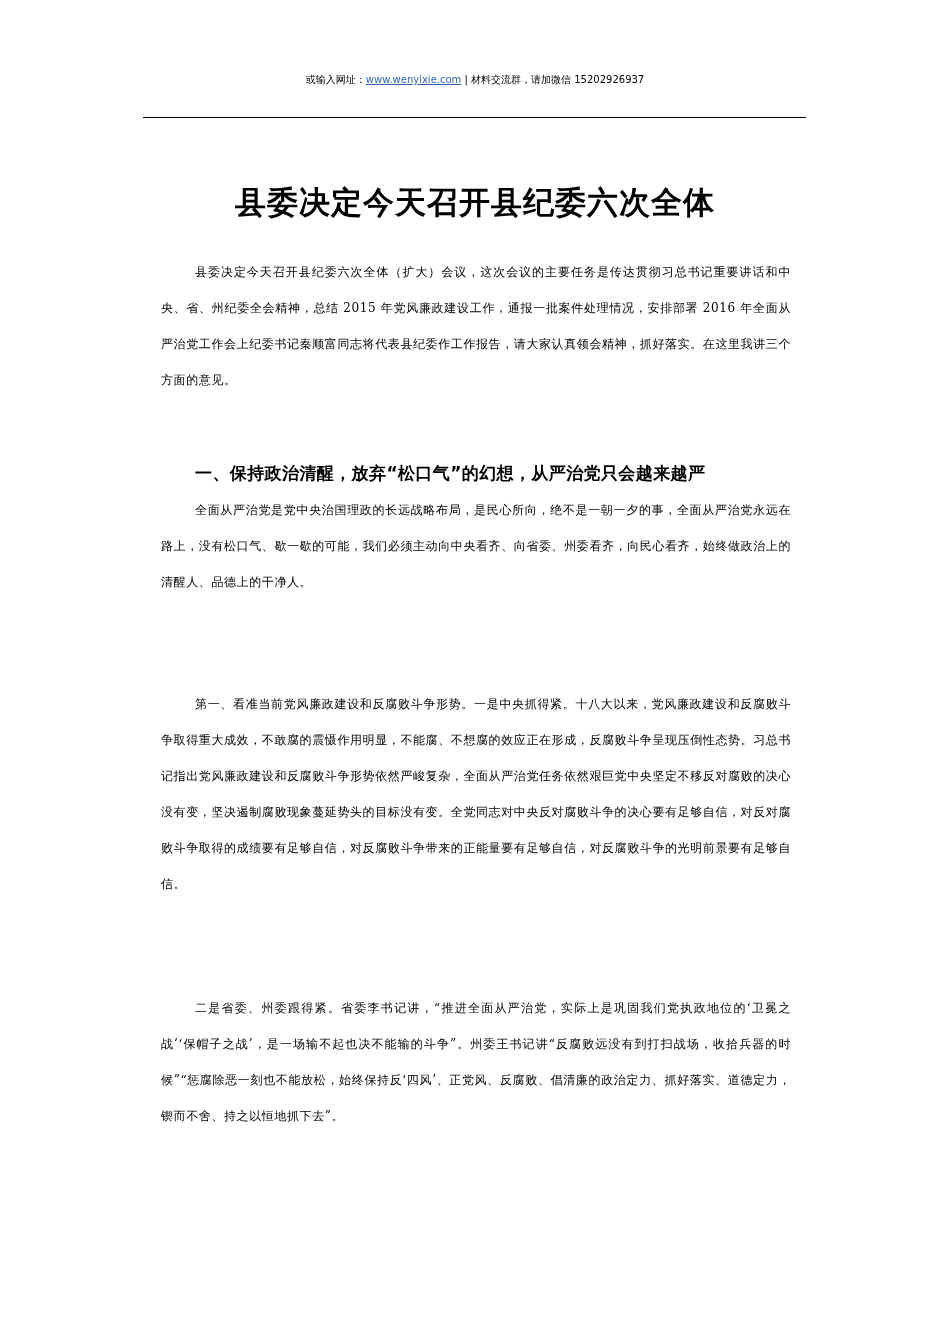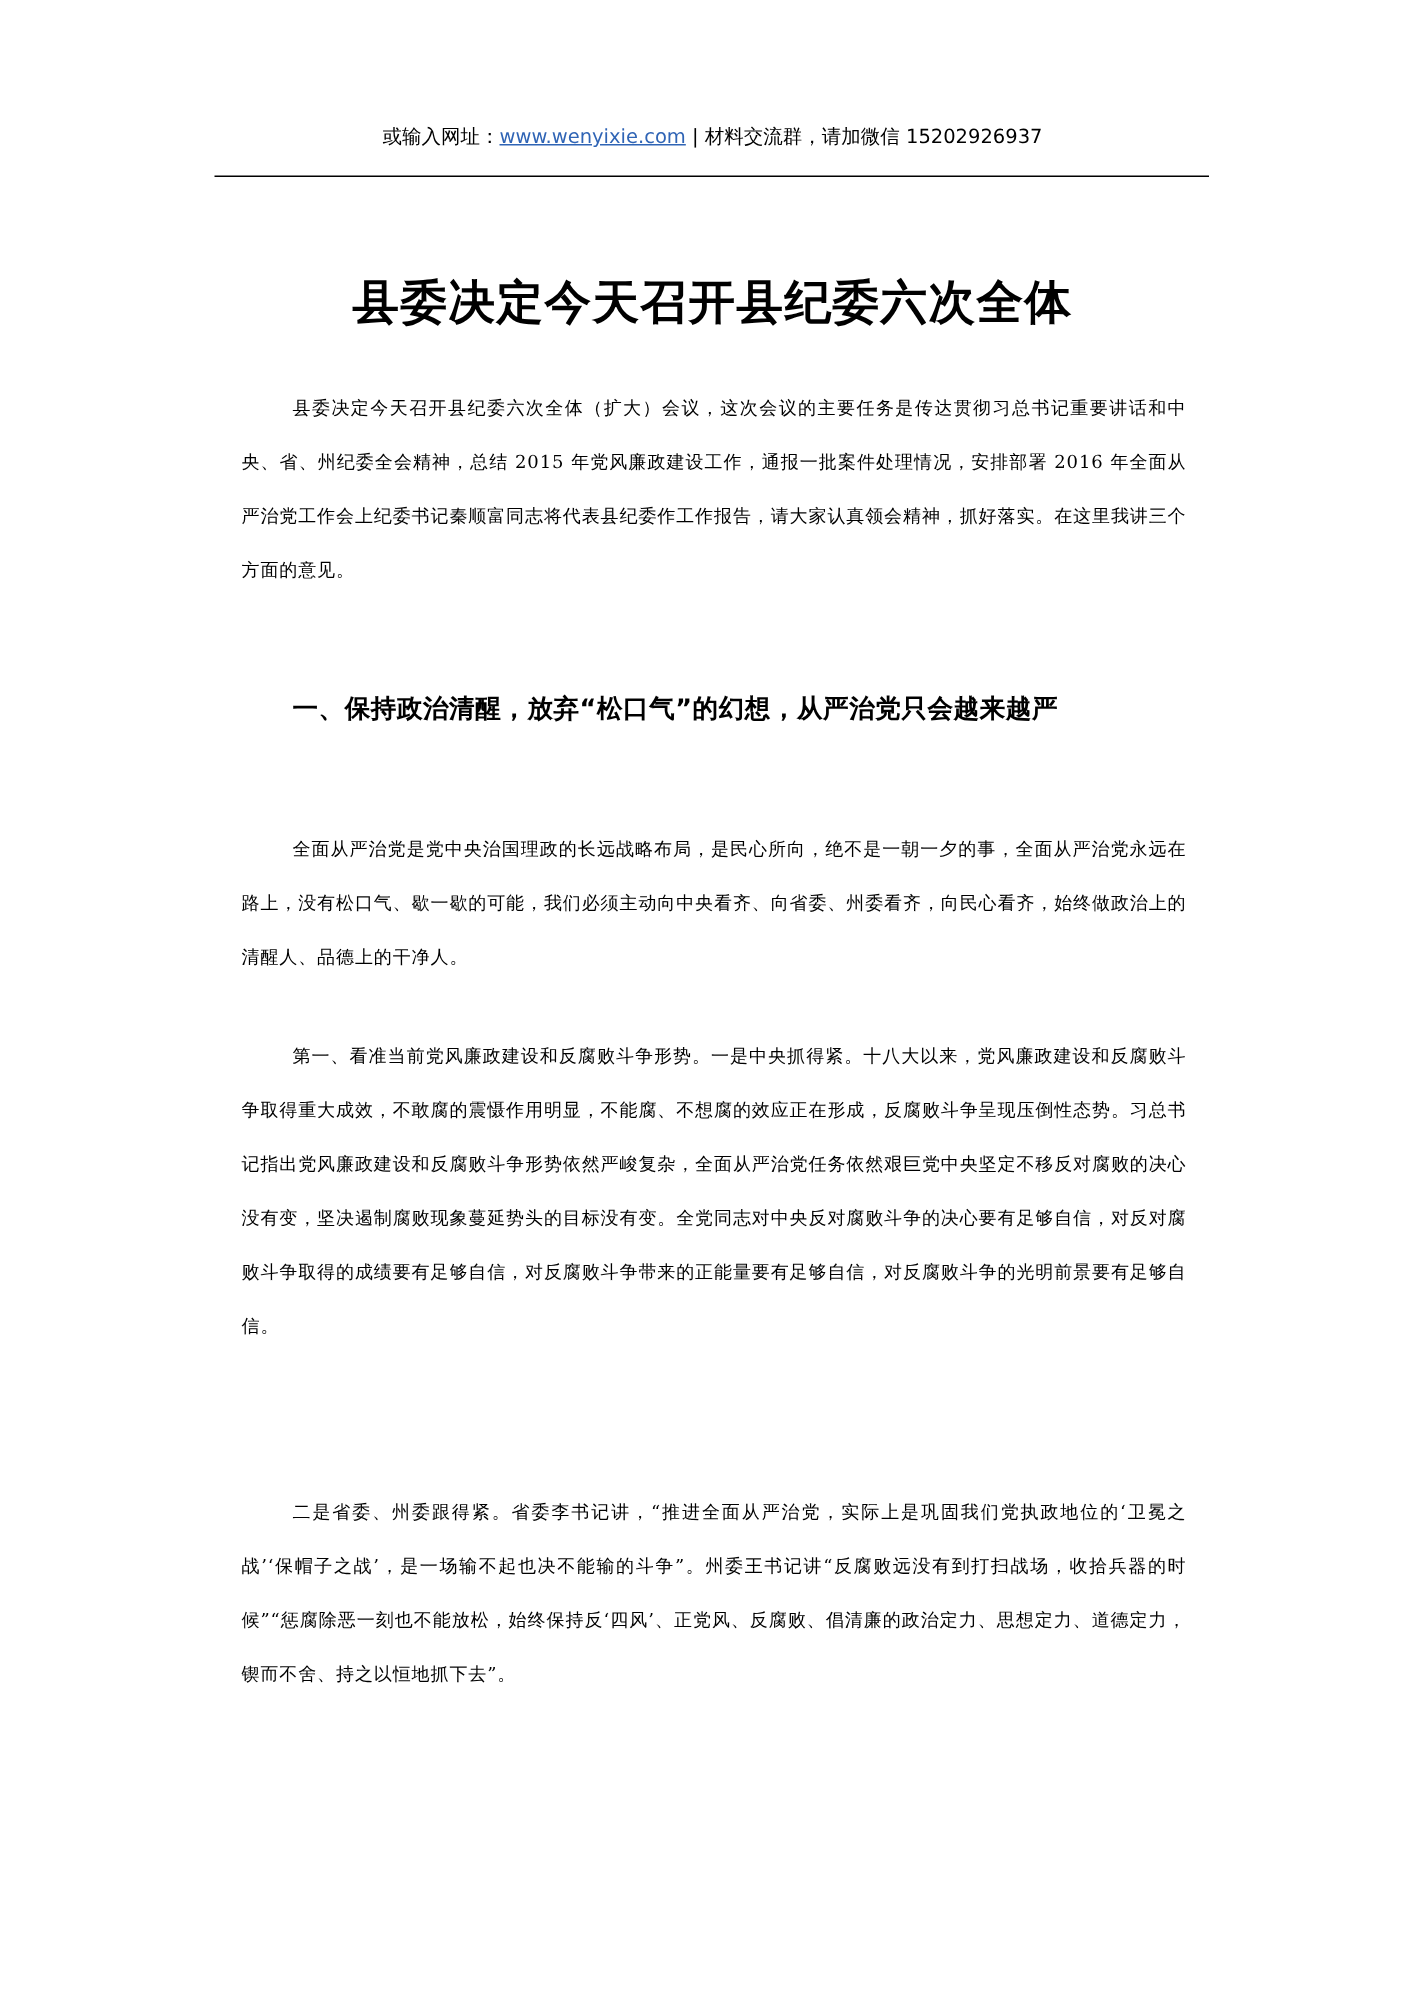--- a/index.html
+++ b/index.html
@@ -28,25 +28,25 @@
       height: 24px;
       white-space: nowrap;
     }
     .header-line1 .brand {
       color: #e8161b;
     }
     .header-line1 .sub {
       color: #000;
     }
     .header-line2 {
-      font-size: 13px;
+      font-size: 10px;
       line-height: 24px;
       height: 24px;
       white-space: nowrap;
-      margin-top: 14px;
+      margin-top: 2px;
     }
     .header-line2 a {
       color: #2f64b5;
       text-decoration: underline;
     }
     .header-rule {
       position: absolute;
       left: 143px;
       top: 117px;
       width: 663px;
@@ -98,17 +98,17 @@
   </div>
 </div>
 <div class="header-rule"></div>
 
 <div class="title">县委决定今天召开县纪委六次全体</div>
 
 <div class="para" style="top:254px;">县委决定今天召开县纪委六次全体（扩大）会议，这次会议的主要任务是传达贯彻习总书记重要讲话和中央、省、州纪委全会精神，总结 2015 年党风廉政建设工作，通报一批案件处理情况，安排部署 2016 年全面从严治党工作会上纪委书记秦顺富同志将代表县纪委作工作报告，请大家认真领会精神，抓好落实。在这里我讲三个方面的意见。</div>
 
 <div class="heading" style="top:455px;">一、保持政治清醒，放弃“松口气”的幻想，从严治党只会越来越严</div>
 
-<div class="para" style="top:548px;">全面从严治党是党中央治国理政的长远战略布局，是民心所向，绝不是一朝一夕的事，全面从严治党永远在路上，没有松口气、歇一歇的可能，我们必须主动向中央看齐、向省委、州委看齐，向民心看齐，始终做政治上的清醒人、品德上的干净人。</div>
+<div class="para" style="top:492px;">全面从严治党是党中央治国理政的长远战略布局，是民心所向，绝不是一朝一夕的事，全面从严治党永远在路上，没有松口气、歇一歇的可能，我们必须主动向中央看齐、向省委、州委看齐，向民心看齐，始终做政治上的清醒人、品德上的干净人。</div>
 
 <div class="para" style="top:686px;">第一、看准当前党风廉政建设和反腐败斗争形势。一是中央抓得紧。十八大以来，党风廉政建设和反腐败斗争取得重大成效，不敢腐的震慑作用明显，不能腐、不想腐的效应正在形成，反腐败斗争呈现压倒性态势。习总书记指出党风廉政建设和反腐败斗争形势依然严峻复杂，全面从严治党任务依然艰巨党中央坚定不移反对腐败的决心没有变，坚决遏制腐败现象蔓延势头的目标没有变。全党同志对中央反对腐败斗争的决心要有足够自信，对反对腐败斗争取得的成绩要有足够自信，对反腐败斗争带来的正能量要有足够自信，对反腐败斗争的光明前景要有足够自信。</div>
 
-<div class="para" style="top:990px;">二是省委、州委跟得紧。省委李书记讲，“推进全面从严治党，实际上是巩固我们党执政地位的‘卫冕之战’‘保帽子之战’，是一场输不起也决不能输的斗争”。州委王书记讲“反腐败远没有到打扫战场，收拾兵器的时候”“惩腐除恶一刻也不能放松，始终保持反‘四风’、正党风、反腐败、倡清廉的政治定力、思想定力、道德定力，锲而不舍、持之以恒地抓下去”。</div>
+<div class="para" style="top:990px;">二是省委、州委跟得紧。省委李书记讲，“推进全面从严治党，实际上是巩固我们党执政地位的‘卫冕之战’‘保帽子之战’，是一场输不起也决不能输的斗争”。州委王书记讲“反腐败远没有到打扫战场，收拾兵器的时候”“惩腐除恶一刻也不能放松，始终保持反‘四风’、正党风、反腐败、倡清廉的政治定力、抓好落实、道德定力，锲而不舍、持之以恒地抓下去”。</div>
 
 </body></html>

